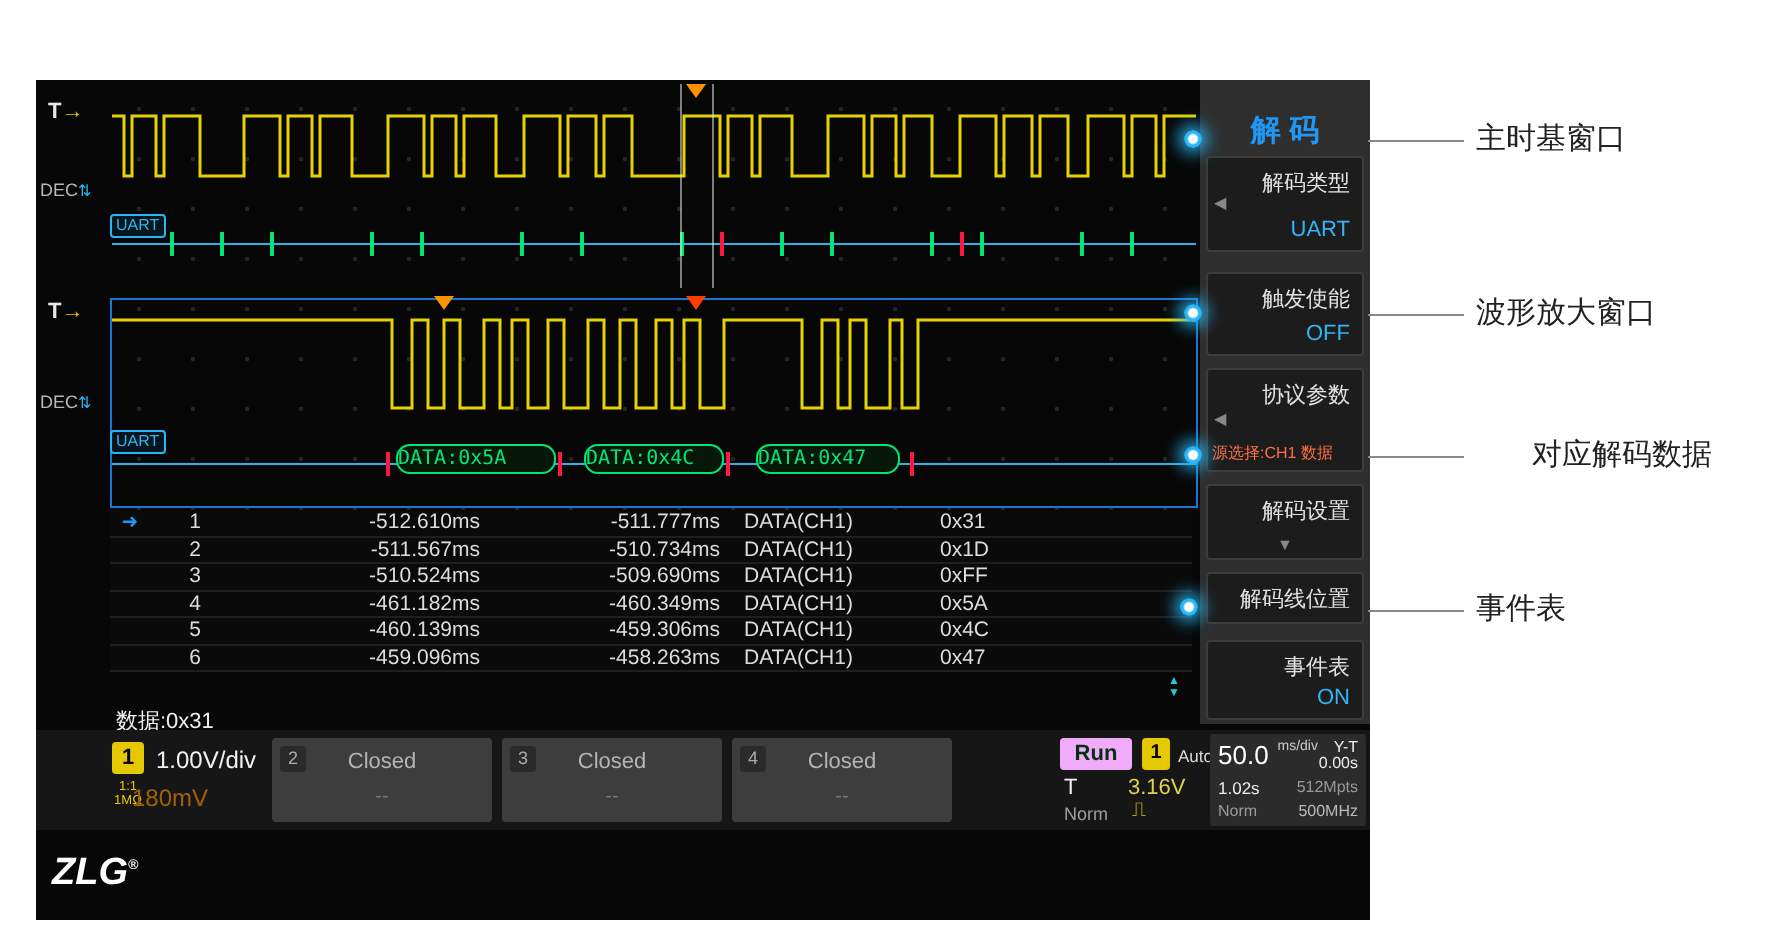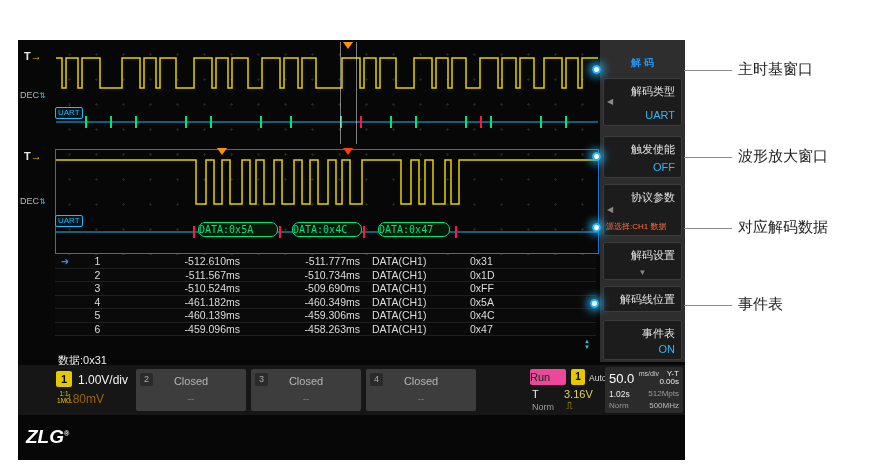--- a/index.html
+++ b/index.html
@@ -55,22 +55,22 @@
   .ch1badge{position:absolute;left:38px;top:6px;width:16px;height:16px;background:#e6c800;
     color:#000;font-weight:bold;font-size:11px;text-align:center;line-height:16px;border-radius:2px}
   .ch1scale{position:absolute;left:60px;top:8px;color:#f2f2f2;font-size:12px}
   .probe{position:absolute;left:36px;top:25px;width:20px;color:#e6c800;font-size:6.5px;line-height:7px;text-align:center}
   .ch1off{position:absolute;left:48px;top:27px;color:#a16207;font-size:12px}
   .chblock{position:absolute;top:4px;width:110px;height:42px;background:#3d3d3d;border-radius:2px}
   .chnum{position:absolute;left:4px;top:4px;width:13px;height:13px;background:#2a2a2a;color:#aaa;
     font-size:9px;text-align:center;line-height:13px;border-radius:2px}
   .chstate{position:absolute;left:0;right:0;top:6px;text-align:center;color:#b5b5b5;font-size:11px}
   .chdash{position:absolute;left:0;right:0;top:24px;text-align:center;color:#777;font-size:10px}
-  .runbadge{position:absolute;left:512px;top:4px;width:36px;height:16px;background:#ec4899;
-    color:#03310f;font-weight:normal;font-size:11px;line-height:16px;border-radius:2px}
+  .runbadge{position:absolute;left:512px;top:4px;width:36px;height:16px;background:#f0abfc;
+    color:#03310f;font-weight:bold;font-size:11px;text-align:center;line-height:16px;border-radius:2px}
   .trignum{position:absolute;left:553px;top:4px;width:14px;height:16px;background:#e6c800;color:#000;
     font-weight:bold;font-size:10px;text-align:center;line-height:16px;border-radius:2px}
   .sweep{position:absolute;left:571px;top:8px;color:#ddd;font-size:8.5px}
   .trigT{position:absolute;left:514px;top:23px;color:#eee;font-size:11px}
   .triglevel{position:absolute;left:546px;top:23px;color:#ded24e;font-size:11px}
   .trigtype{position:absolute;left:514px;top:37px;color:#9e9e9e;font-size:9px}
   .edgeicon{position:absolute;left:548px;top:35px;color:#e6c800;font-size:10px}
   .tbblock{position:absolute;left:587px;top:2px;width:78px;height:46px;background:#2b2b2b;
     border-radius:2px;padding:2px 4px}
   .tbscale{color:#fff;font-weight:normal;font-size:13px;display:inline-block}
@@ -79,21 +79,21 @@
   .tbrow2{position:absolute;left:4px;top:22px;right:4px;font-size:8.5px;color:#eee}
   .tbrow2 .r{float:right;color:#999;font-size:8px}
   .tbrow3{position:absolute;left:4px;top:34px;right:4px;font-size:8px;color:#999}
   .tbrow3 .r{float:right;color:#bbb}
   .logo{position:absolute;left:8px;top:386px;color:#fff;font-style:italic;font-weight:bold;font-size:19px}
   .logo sup{font-size:7px}
 
   
   .menu{position:absolute;left:582px;top:0;width:85px;height:322px;background:#2e2e2e}
   .menu-title{position:absolute;left:0;right:0;top:16px;text-align:center;color:#2196f3;
-    font-weight:bold;font-size:10px}
+    font-weight:bold;font-size:15px}
   .menu-box{position:absolute;left:3px;width:79px;background:#1c1c1c;border:1px solid #3c3c3c;border-radius:2px}
   .mlabel{position:absolute;top:5px;right:6px;color:#e3e3e3;font-size:11px;white-space:nowrap}
   .mvalue{position:absolute;bottom:4px;right:6px;color:#33b5f5;font-size:11px}
   .msub{position:absolute;bottom:3px;left:2px;right:2px;color:#ff7043;font-size:8px;white-space:nowrap;overflow:hidden}
   .marrow{position:absolute;bottom:2px;left:0;right:0;text-align:center;color:#888;font-size:8px}
   .chev{position:absolute;left:3px;top:50%;margin-top:-5px;color:#888;font-size:8px}
 
   
   .dot{position:absolute;width:9px;height:9px;border-radius:50%;z-index:9;
     background:radial-gradient(circle,#fff 0 2px,#29b6f6 3px 4.5px);
@@ -300,17 +300,17 @@
     <div class="dot" style="left:574px;top:183px"></div>
     <div class="dot" style="left:572px;top:259px"></div>
   </div>
 
   <div id="callouts">
       <div class="callout-line" style="top: 70px;"></div>
       <div class="callout-label" style="top: 60px;">主时基窗口</div>
       <div class="callout-line" style="top: 157px;"></div>
       <div class="callout-label" style="top: 147px;">波形放大窗口</div>
       <div class="callout-line" style="top: 228px;"></div>
-      <div class="callout-label" style="top: 218px;">对应解码数据</div>
+      <div class="callout-label" style="top: 218px; margin-left: 28px;">对应解码数据</div>
       <div class="callout-line" style="top: 305px;"></div>
       <div class="callout-label" style="top: 295px;">事件表</div>
     </div>
 </div>
 
 </body></html>

